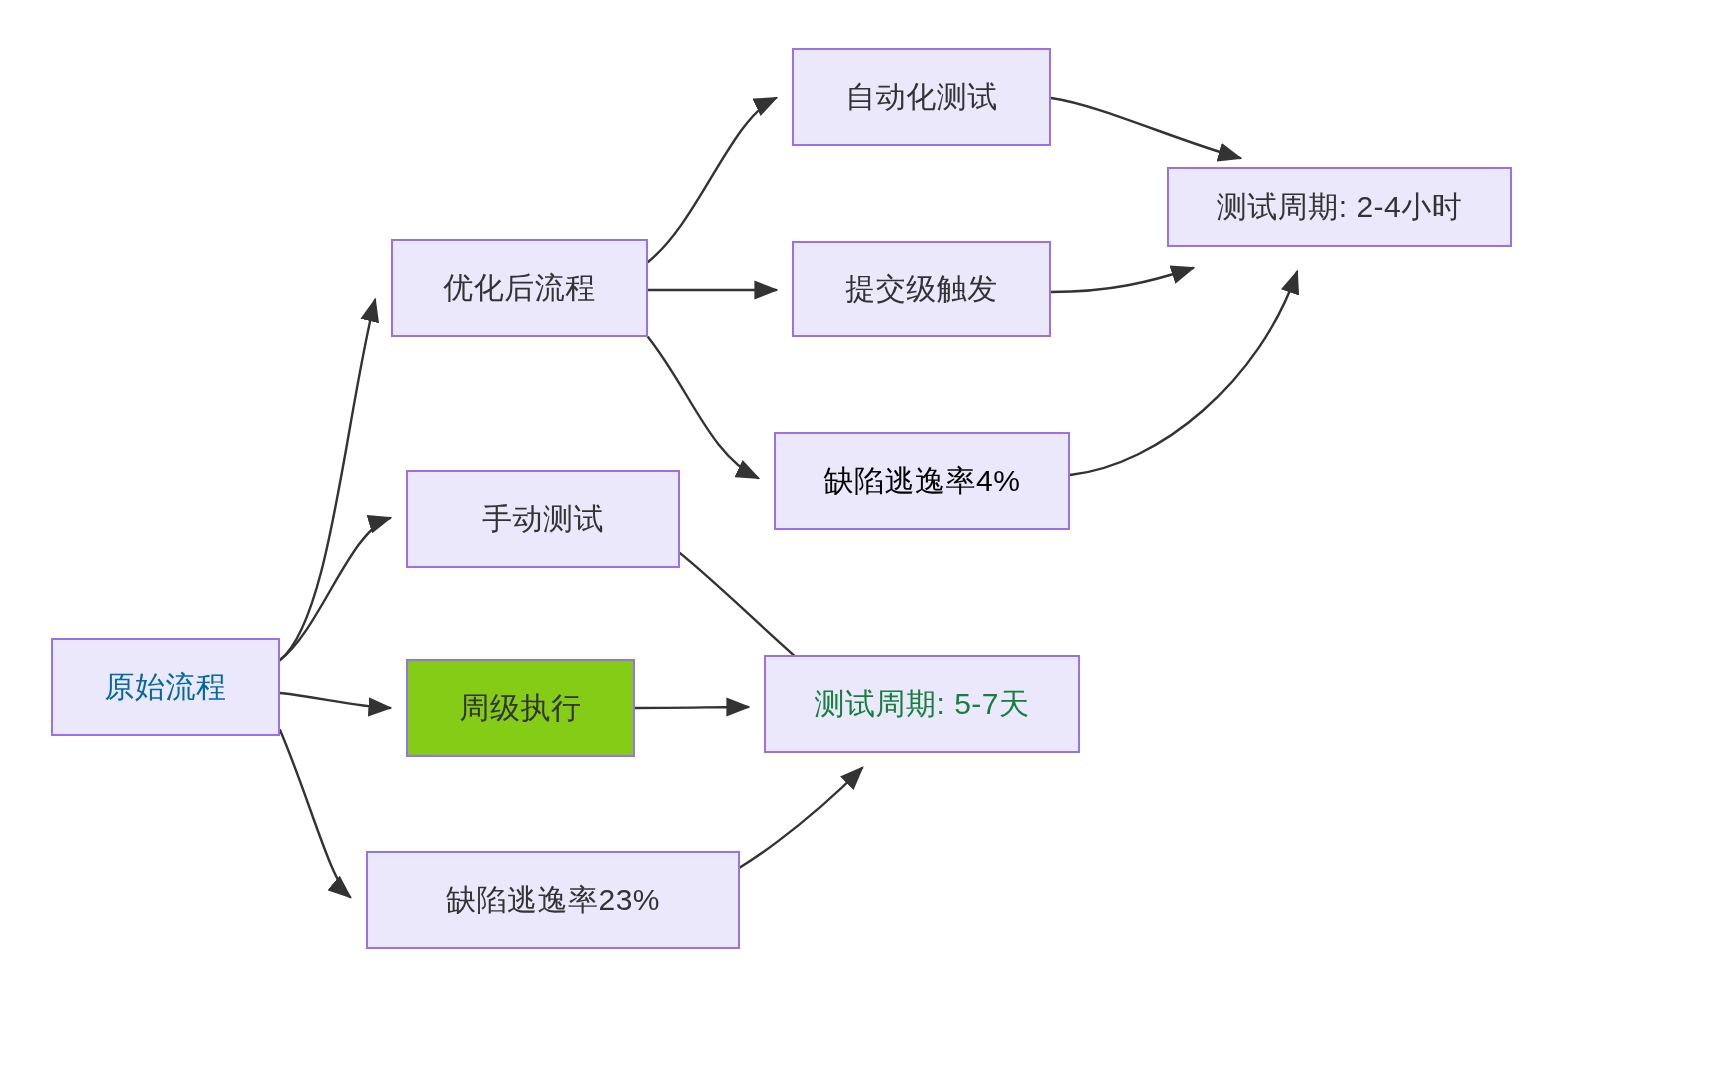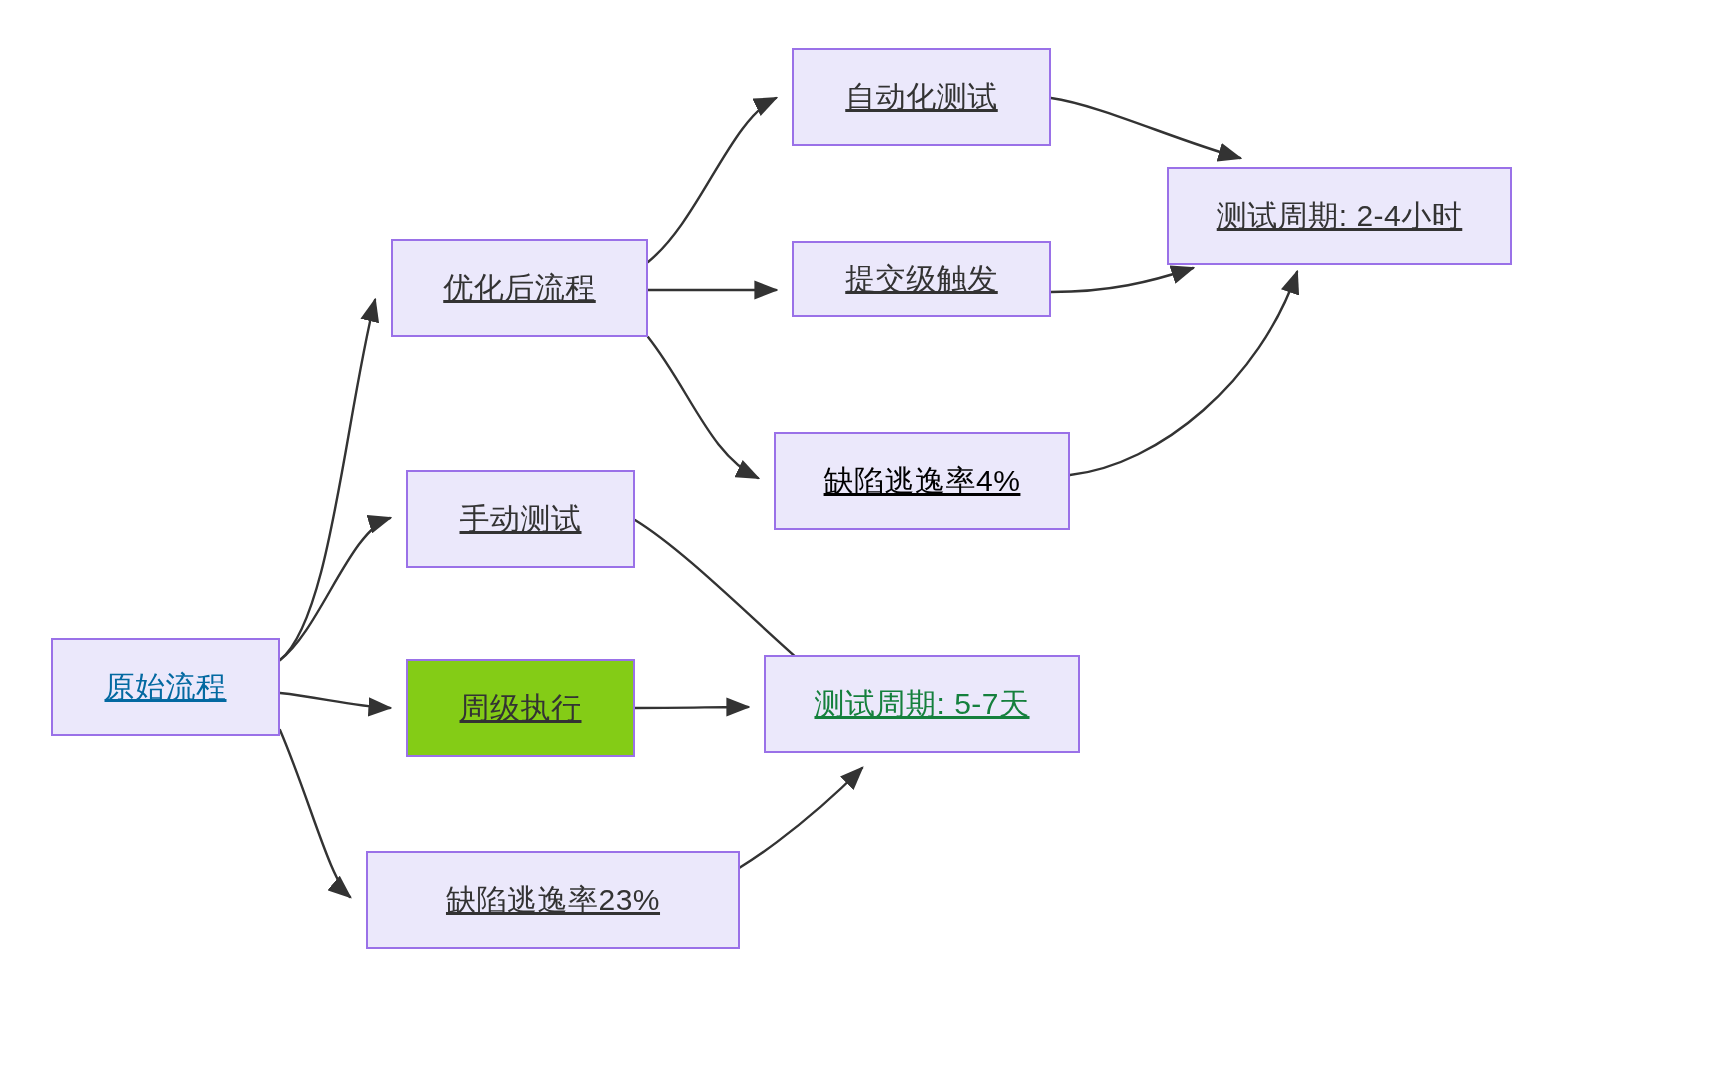--- a/index.html
+++ b/index.html
@@ -34,21 +34,20 @@
     justify-content: center;
     background: #ebe8fb;
     border: 2px solid #3b82f6;
     border-radius: 0px;
     color: #333333;
     font-size: 30px;
     line-height: 1.2;
     letter-spacing: 0.5px;
     white-space: nowrap;
     text-align: center;
-    text-decoration: underline;
   }
   .node-label {
     display: block;
   }
 </style>
 </head>
 <body>
 
 <div id="canvas">
 
@@ -78,30 +77,30 @@
   <div id="nodes-group">
       <div class="node" style="left: 51px; top: 638px; width: 229px; height: 98px; background: rgb(235, 232, 251); border-color: rgb(154, 113, 232); color: #0369a1;">
         <span class="node-label">原始流程</span>
       </div>
       <div class="node" style="left: 391px; top: 239px; width: 257px; height: 98px; background: rgb(235, 232, 251); border-color: rgb(154, 113, 232); color: rgb(51, 51, 51);">
         <span class="node-label">优化后流程</span>
       </div>
       <div class="node" style="left: 792px; top: 48px; width: 259px; height: 98px; background: rgb(235, 232, 251); border-color: rgb(154, 113, 232); color: rgb(51, 51, 51);">
         <span class="node-label">自动化测试</span>
       </div>
-      <div class="node" style="left: 792px; top: 241px; width: 259px; height: 76px; background: rgb(235, 232, 251); border-color: rgb(154, 113, 232); color: rgb(51, 51, 51);">
+      <div class="node" style="left: 792px; top: 241px; width: 259px; height: 96px; background: rgb(235, 232, 251); border-color: rgb(154, 113, 232); color: rgb(51, 51, 51);">
         <span class="node-label">提交级触发</span>
       </div>
       <div class="node" style="left: 774px; top: 432px; width: 296px; height: 98px; background: rgb(235, 232, 251); border-color: rgb(154, 113, 232); color: #000000;">
         <span class="node-label">缺陷逃逸率4%</span>
       </div>
-      <div class="node" style="left: 1167px; top: 167px; width: 345px; height: 98px; background: rgb(235, 232, 251); border-color: rgb(154, 113, 232); color: rgb(51, 51, 51);">
+      <div class="node" style="left: 1167px; top: 167px; width: 345px; height: 80px; background: rgb(235, 232, 251); border-color: rgb(154, 113, 232); color: rgb(51, 51, 51);">
         <span class="node-label">测试周期: 2-4小时</span>
       </div>
-      <div class="node" style="left: 406px; top: 470px; width: 229px; height: 98px; background: rgb(235, 232, 251); border-color: rgb(154, 113, 232); color: rgb(51, 51, 51);">
+      <div class="node" style="left: 406px; top: 470px; width: 274px; height: 98px; background: rgb(235, 232, 251); border-color: rgb(154, 113, 232); color: rgb(51, 51, 51);">
         <span class="node-label">手动测试</span>
       </div>
       <div class="node" style="left: 406px; top: 659px; width: 229px; height: 98px; background: #84cc16; border-color: rgb(154, 113, 232); color: rgb(51, 51, 51);">
         <span class="node-label">周级执行</span>
       </div>
       <div class="node" style="left: 366px; top: 851px; width: 374px; height: 98px; background: rgb(235, 232, 251); border-color: rgb(154, 113, 232); color: rgb(51, 51, 51);">
         <span class="node-label">缺陷逃逸率23%</span>
       </div>
       <div class="node" style="left: 764px; top: 655px; width: 316px; height: 98px; background: rgb(235, 232, 251); border-color: rgb(154, 113, 232); color: #15803d;">
         <span class="node-label">测试周期: 5-7天</span>

